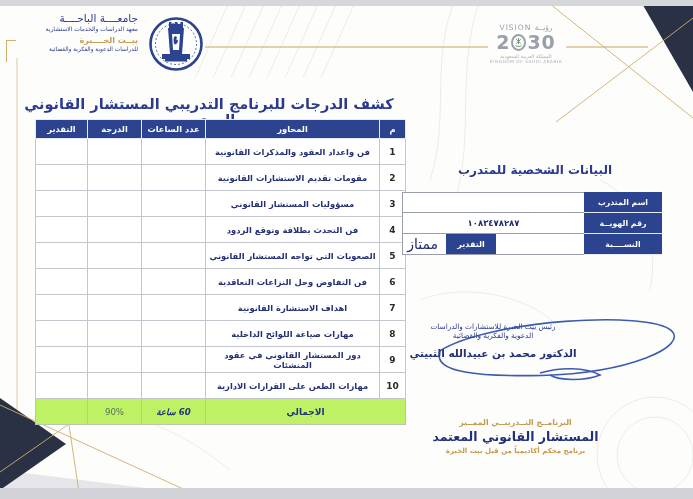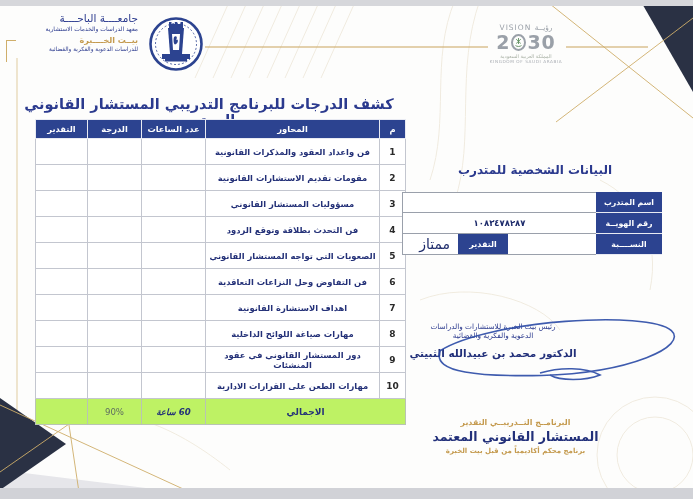--- a/index.html
+++ b/index.html
@@ -48,21 +48,21 @@
   tr.total td { background:#bef264; border-color:#b9c4b3; }
   td.total-label { font-size:9px; font-weight:bold; color:#243178; height:18px; }
   td.total-hours { font-size:8.6px; font-weight:bold; color:#243178;font-style:italic; }
   td.total-score { font-size:8.6px; color:#5f6e60; }
 
   
   #trainee-title { position:absolute; left:430px; top:163px; width:210px; text-align:center; direction:rtl;
                    font-size:12px; font-weight:bold; color:#2b3a8e; }
   #trainee-table { position:absolute; left:402px; top:192px; width:260px; direction:rtl; }
   .t-row { display:flex; height:21px; }
-  .t-label { width:66px; background:#2c4390; color:#fff; font-size:7.8px; font-weight:bold;
+  .t-label { width:78px; background:#2c4390; color:#fff; font-size:7.8px; font-weight:bold;
              display:flex; align-items:center; justify-content:center; border-bottom:1px solid #e8eaf2; }
   .t-value { flex:1; background:#fff; border:1px solid #9aa0ab; border-right:none; margin-bottom:0;
              display:flex; align-items:center; justify-content:center; }
   .t-row + .t-row .t-value { border-top:none; }
   #id-number { font-size:8.5px; font-weight:bold; color:#1d2b6b; letter-spacing:2px; direction:ltr; }
   .t-value-split { justify-content:flex-start; padding-right:0; }
   .t-spacer { width:88px; height:100%; }
   #grade-chip { width:50px; height:100%; background:#2c4390; color:#fff; font-size:8px; font-weight:bold;
                 display:flex; align-items:center; justify-content:center; }
   #grade-value { font-size:14px; font-weight:normal; color:#1d2b6b; margin-right:8px; }
@@ -306,18 +306,18 @@
     <div class="sig-name">الدكتور محمد بن عبيدالله الثبيتي</div>
   </div>
   <svg id="sig-flourish" width="290" height="80" viewBox="0 0 290 80">
     <g stroke="#2a4aa6" stroke-width="1.6" fill="none" opacity="0.9">
       <path d="M40,30 C90,2 250,0 272,22 C288,38 230,62 140,60 C80,58 30,52 40,30 Z" transform="rotate(-3 150 30)"></path>
       <path d="M140,58 C160,52 185,52 200,60 C185,66 160,66 150,60"></path>
     </g>
   </svg>
 
   <div id="footer-block" class="content">
-    <div class="f-l1">البرنامــج التــدريبــي التقدير</div>
+    <div class="f-l1">البرنامــج التــدريبــي الممــيز</div>
     <div class="f-l2">المستشار القانوني المعتمد</div>
     <div class="f-l3">برنامج محكم أكاديمياً من قبل بيت الخبرة</div>
   </div>
 
 </div>
 
 </body></html>

